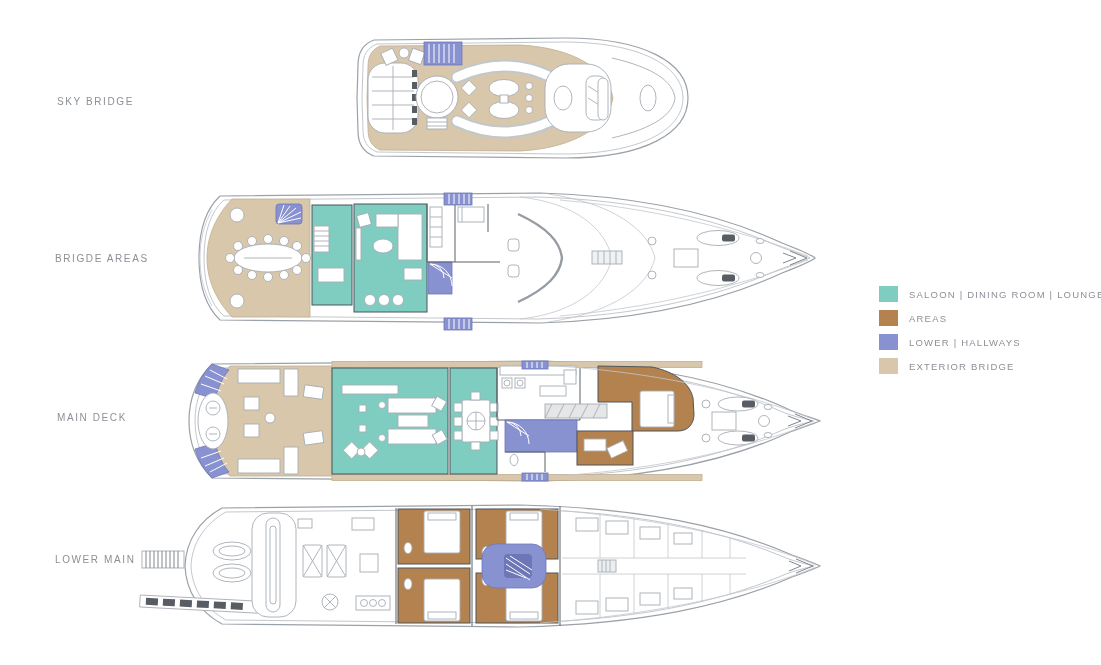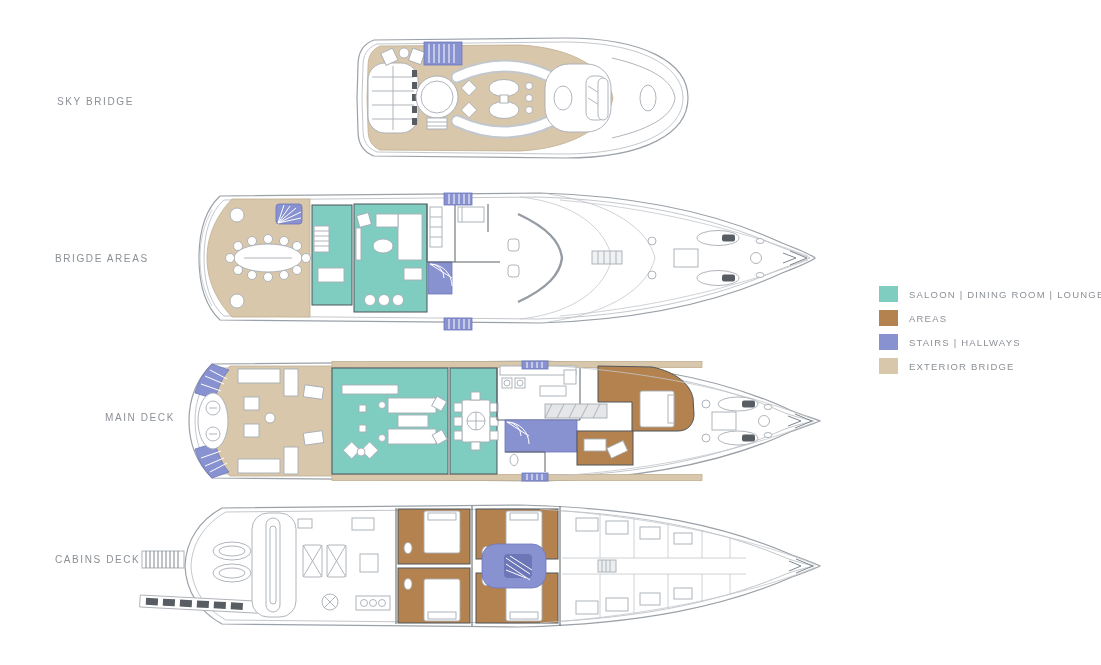--- a/index.html
+++ b/index.html
@@ -25,35 +25,35 @@
   .dk{fill:#575d63;}
   .wline{stroke:#ffffff;stroke-width:1;fill:none;}
 </style>
 </head>
 <body>
 
 <div class="canvas">
 
   <div class="deck-label" style="left:57px;top:96px;">SKY BRIDGE</div>
   <div class="deck-label" style="left:55px;top:253px;">BRIGDE AREAS</div>
-  <div class="deck-label" style="left:57px;top:412px;margin-left:48px;">MAIN DECK</div>
-  <div class="deck-label" style="left:55px;top:554px;">CABINS DECK</div>
+  <div class="deck-label" style="left:57px;top:412px;">MAIN DECK</div>
+  <div class="deck-label" style="left:55px;top:554px;">LOWER MAIN</div>
 
   <div class="legend">
     <div class="legend-row">
       <span class="swatch" style="background: rgb(127, 205, 192);"></span>
       <span class="legend-text">SALOON | DINING ROOM | LOUNGE</span>
     </div>
     <div class="legend-row">
       <span class="swatch" style="background: rgb(179, 130, 78);"></span>
       <span class="legend-text">AREAS</span>
     </div>
     <div class="legend-row">
       <span class="swatch" style="background: rgb(137, 146, 208);"></span>
-      <span class="legend-text">STAIRS | HALLWAYS</span>
+      <span class="legend-text">LOWER | HALLWAYS</span>
     </div>
     <div class="legend-row">
       <span class="swatch" style="background: rgb(217, 199, 171);"></span>
       <span class="legend-text">EXTERIOR BRIDGE</span>
     </div>
   </div>
 
   <svg width="1101" height="665" viewBox="0 0 1101 665">
 
     <g>

